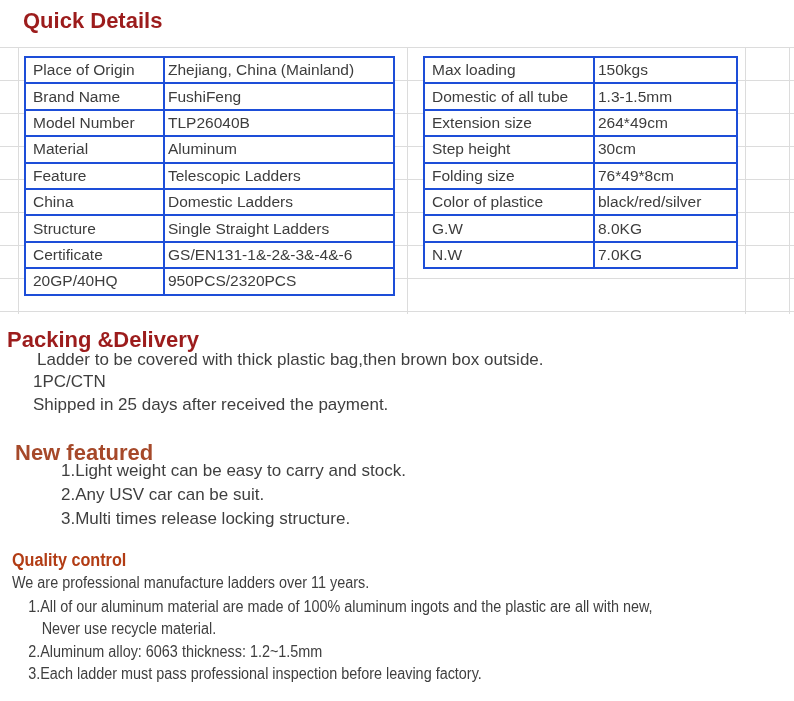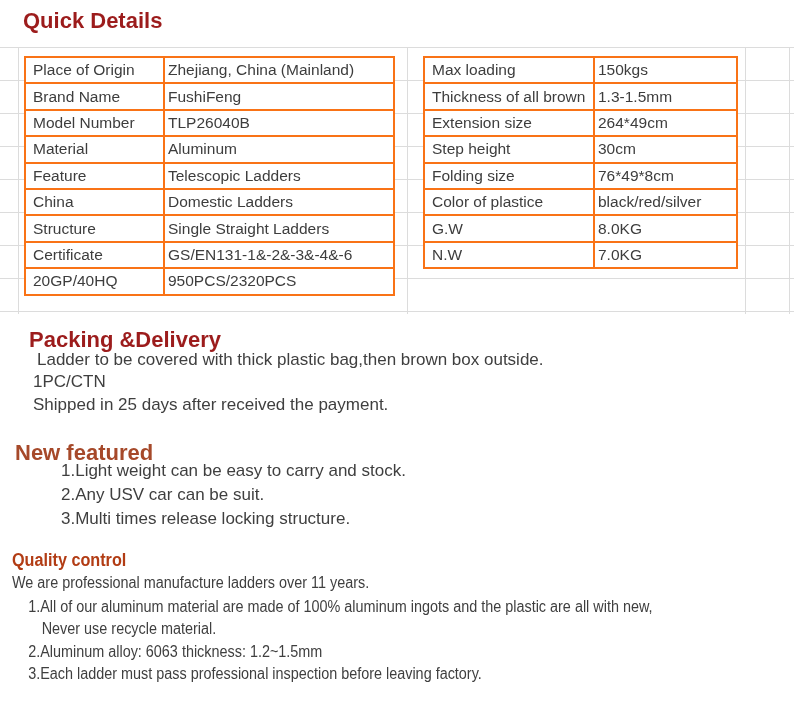--- a/index.html
+++ b/index.html
@@ -2,35 +2,35 @@
 <html><head>
 <meta charset="utf-8">
 <style>
   html,body { margin:0; padding:0; }
   body {
     width:794px; height:701px; background:#ffffff; position:relative; overflow:hidden;
     font-family:"Liberation Sans", sans-serif; color:#3d3d3d;
   }
   .heading { position:absolute; font-weight:bold; font-size:22px; white-space:nowrap; }
   #h-quick   { left:23px; top:8px;   color:#9c1c1c; }
-  #h-pack    { left:29px; top:327px; color:#9c1c1c; }
+  #h-pack    { left:7px; top:327px; color:#9c1c1c; }
   #h-new     { left:15px; top:440px; color:#a6492a; }
   #h-qual    { left:12px; top:550px; color:#b23c14; font-size:18px; }
 
   
   .grid-band {
     position:absolute; left:0; top:47px; width:794px; height:267px;
     background: repeating-linear-gradient(to bottom, #dcdcdc 0 1px, transparent 1px 33px);
   }
   .vline { position:absolute; top:47px; height:267px; width:1px; background:#dcdcdc; }
   #v1 { left:18px; } #v2 { left:407px; } #v3 { left:745px; } #v4 { left:789px; }
 
   table.spec { position:absolute; border-collapse:collapse; table-layout:fixed; }
   table.spec td {
-    border:2px solid #f97316; background:#ffffff; height:24.4px;
+    border:2px solid #1d4ed8; background:#ffffff; height:24.4px;
     padding:0 2px 0 7px; font-size:15.5px; color:#3d3d3d;
     white-space:nowrap; overflow:hidden; vertical-align:middle;
   }
   table.spec td.val { padding-left:3px; }
   #left-table  { left:24px;  top:56px; width:369px; }
   #right-table { left:423px; top:56px; width:313px; }
 
   .para { position:absolute; font-size:17px; color:#3f3f3f; white-space:nowrap; }
   #packing-lines { left:15px; top:349px; line-height:22.3px; }
   #packing-lines .ind1 { padding-left:22px; }
@@ -102,21 +102,21 @@
   <colgroup>
       <col style="width:170px">
       <col style="width:143px">
     </colgroup>
   <tbody>
       <tr>
         <td>Max loading</td>
         <td class="val">150kgs</td>
       </tr>
   <tr>
-        <td>Thickness of all brown</td>
+        <td>Domestic of all tube</td>
         <td class="val">1.3-1.5mm</td>
       </tr>
   <tr>
         <td>Extension size</td>
         <td class="val">264*49cm</td>
       </tr>
   <tr>
         <td>Step height</td>
         <td class="val">30cm</td>
       </tr>

